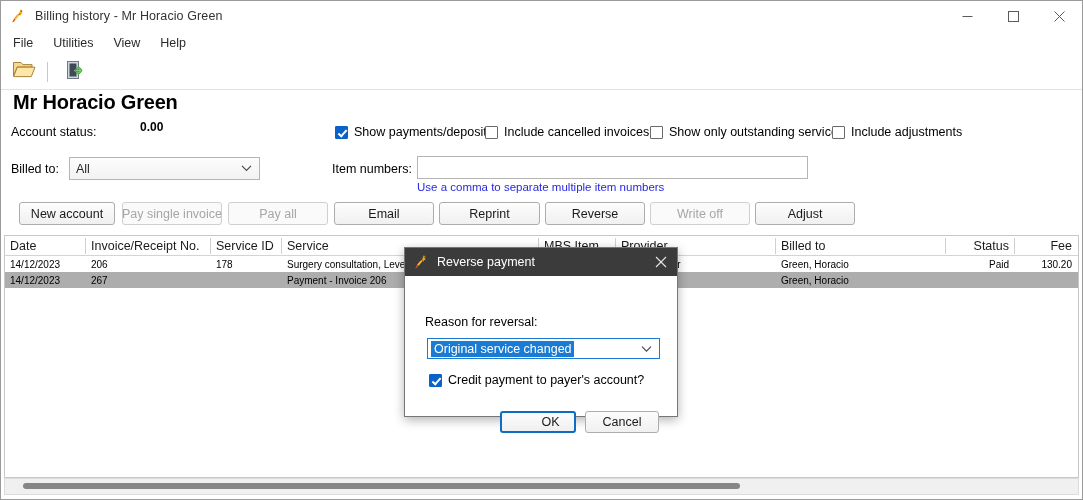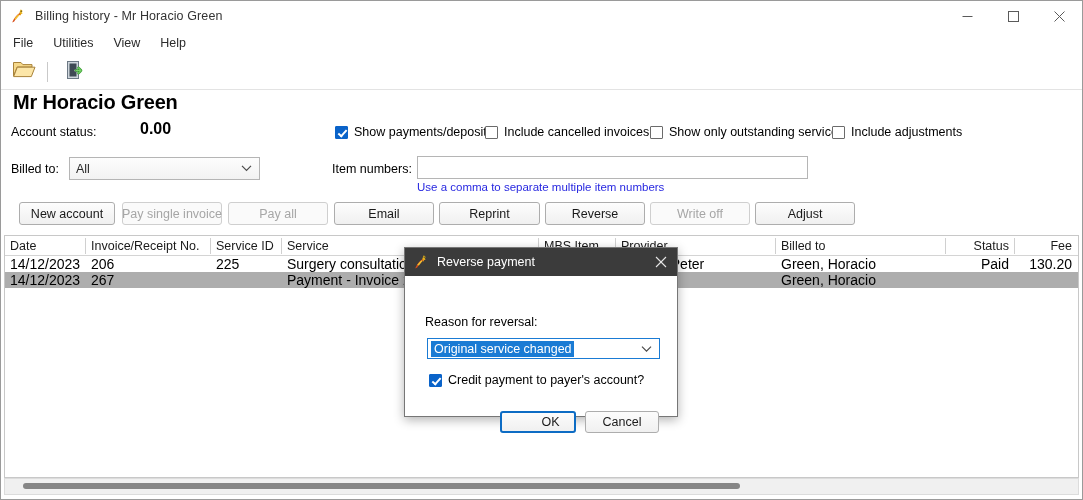--- a/index.html
+++ b/index.html
@@ -84,21 +84,21 @@
     position: absolute; left: 12px; top: 90px;
     font-size: 20px; font-weight: bold; color: #000;
     letter-spacing: -.2px;
   }
   .acct-label {
     position: absolute; left: 10px; top: 124px;
     font-size: 12.5px; color: #000;
   }
   .acct-value {
     position: absolute; left: 139px; top: 119px;
-    font-size: 16px; font-weight: bold; color: #000;
+    font-size: 12px; font-weight: bold; color: #000;
   }
   .cb {
     position: absolute; display: flex; align-items: center;
     font-size: 12.5px; color: #000; white-space: nowrap;
   }
   .box {
     width: 13px; height: 13px;
     border: 1px solid #6b6b6b;
     background: #ffffff;
     border-radius: 1px;
@@ -193,21 +193,21 @@
   .ghsep {
     position: absolute; top: 2px; width: 1px; height: 16px;
     background: #d0d0d0;
   }
   .grow {
     position: relative; height: 16px;
   }
   .grow.sel { background: #adadad; }
   .gc {
     position: absolute; top: 0; height: 16px;
-    font-size: 14px; color: #000;
+    font-size: 10px; color: #000;
     display: flex; align-items: center;
     padding: 0 5px;
     white-space: nowrap;
   }
   .gc.rt { justify-content: flex-end; }
 
   
   .hscroll {
     position: absolute; left: 3px; top: 477px;
     width: 1075px; height: 17px;
@@ -410,21 +410,21 @@
       <div class="ghsep" style="left:533px;"></div>
       <div class="ghsep" style="left:610px;"></div>
       <div class="ghsep" style="left:770px;"></div>
       <div class="ghsep" style="left:940px;"></div>
       <div class="ghsep" style="left:1009px;"></div>
     </div>
 
     <div class="grow">
       <div class="gc" style="left:0px;    width:80px;">14/12/2023</div>
       <div class="gc" style="left:81px;   width:124px;">206</div>
-      <div class="gc" style="left:206px;  width:70px;">225</div>
+      <div class="gc" style="left:206px;  width:70px;">178</div>
       <div class="gc" style="left:277px;  width:256px;overflow:hidden;">Surgery consultation, Level B</div>
       <div class="gc" style="left:534px;  width:76px;"></div>
       <div class="gc" style="left:611px;  width:159px;">Wilson, Peter</div>
       <div class="gc" style="left:771px;  width:169px;">Green, Horacio</div>
       <div class="gc rt" style="left:941px;  width:68px;">Paid</div>
       <div class="gc rt" style="left:1010px; width:62px;">130.20</div>
     </div>
 
     <div class="grow sel">
       <div class="gc" style="left:0px;    width:80px;">14/12/2023</div>

